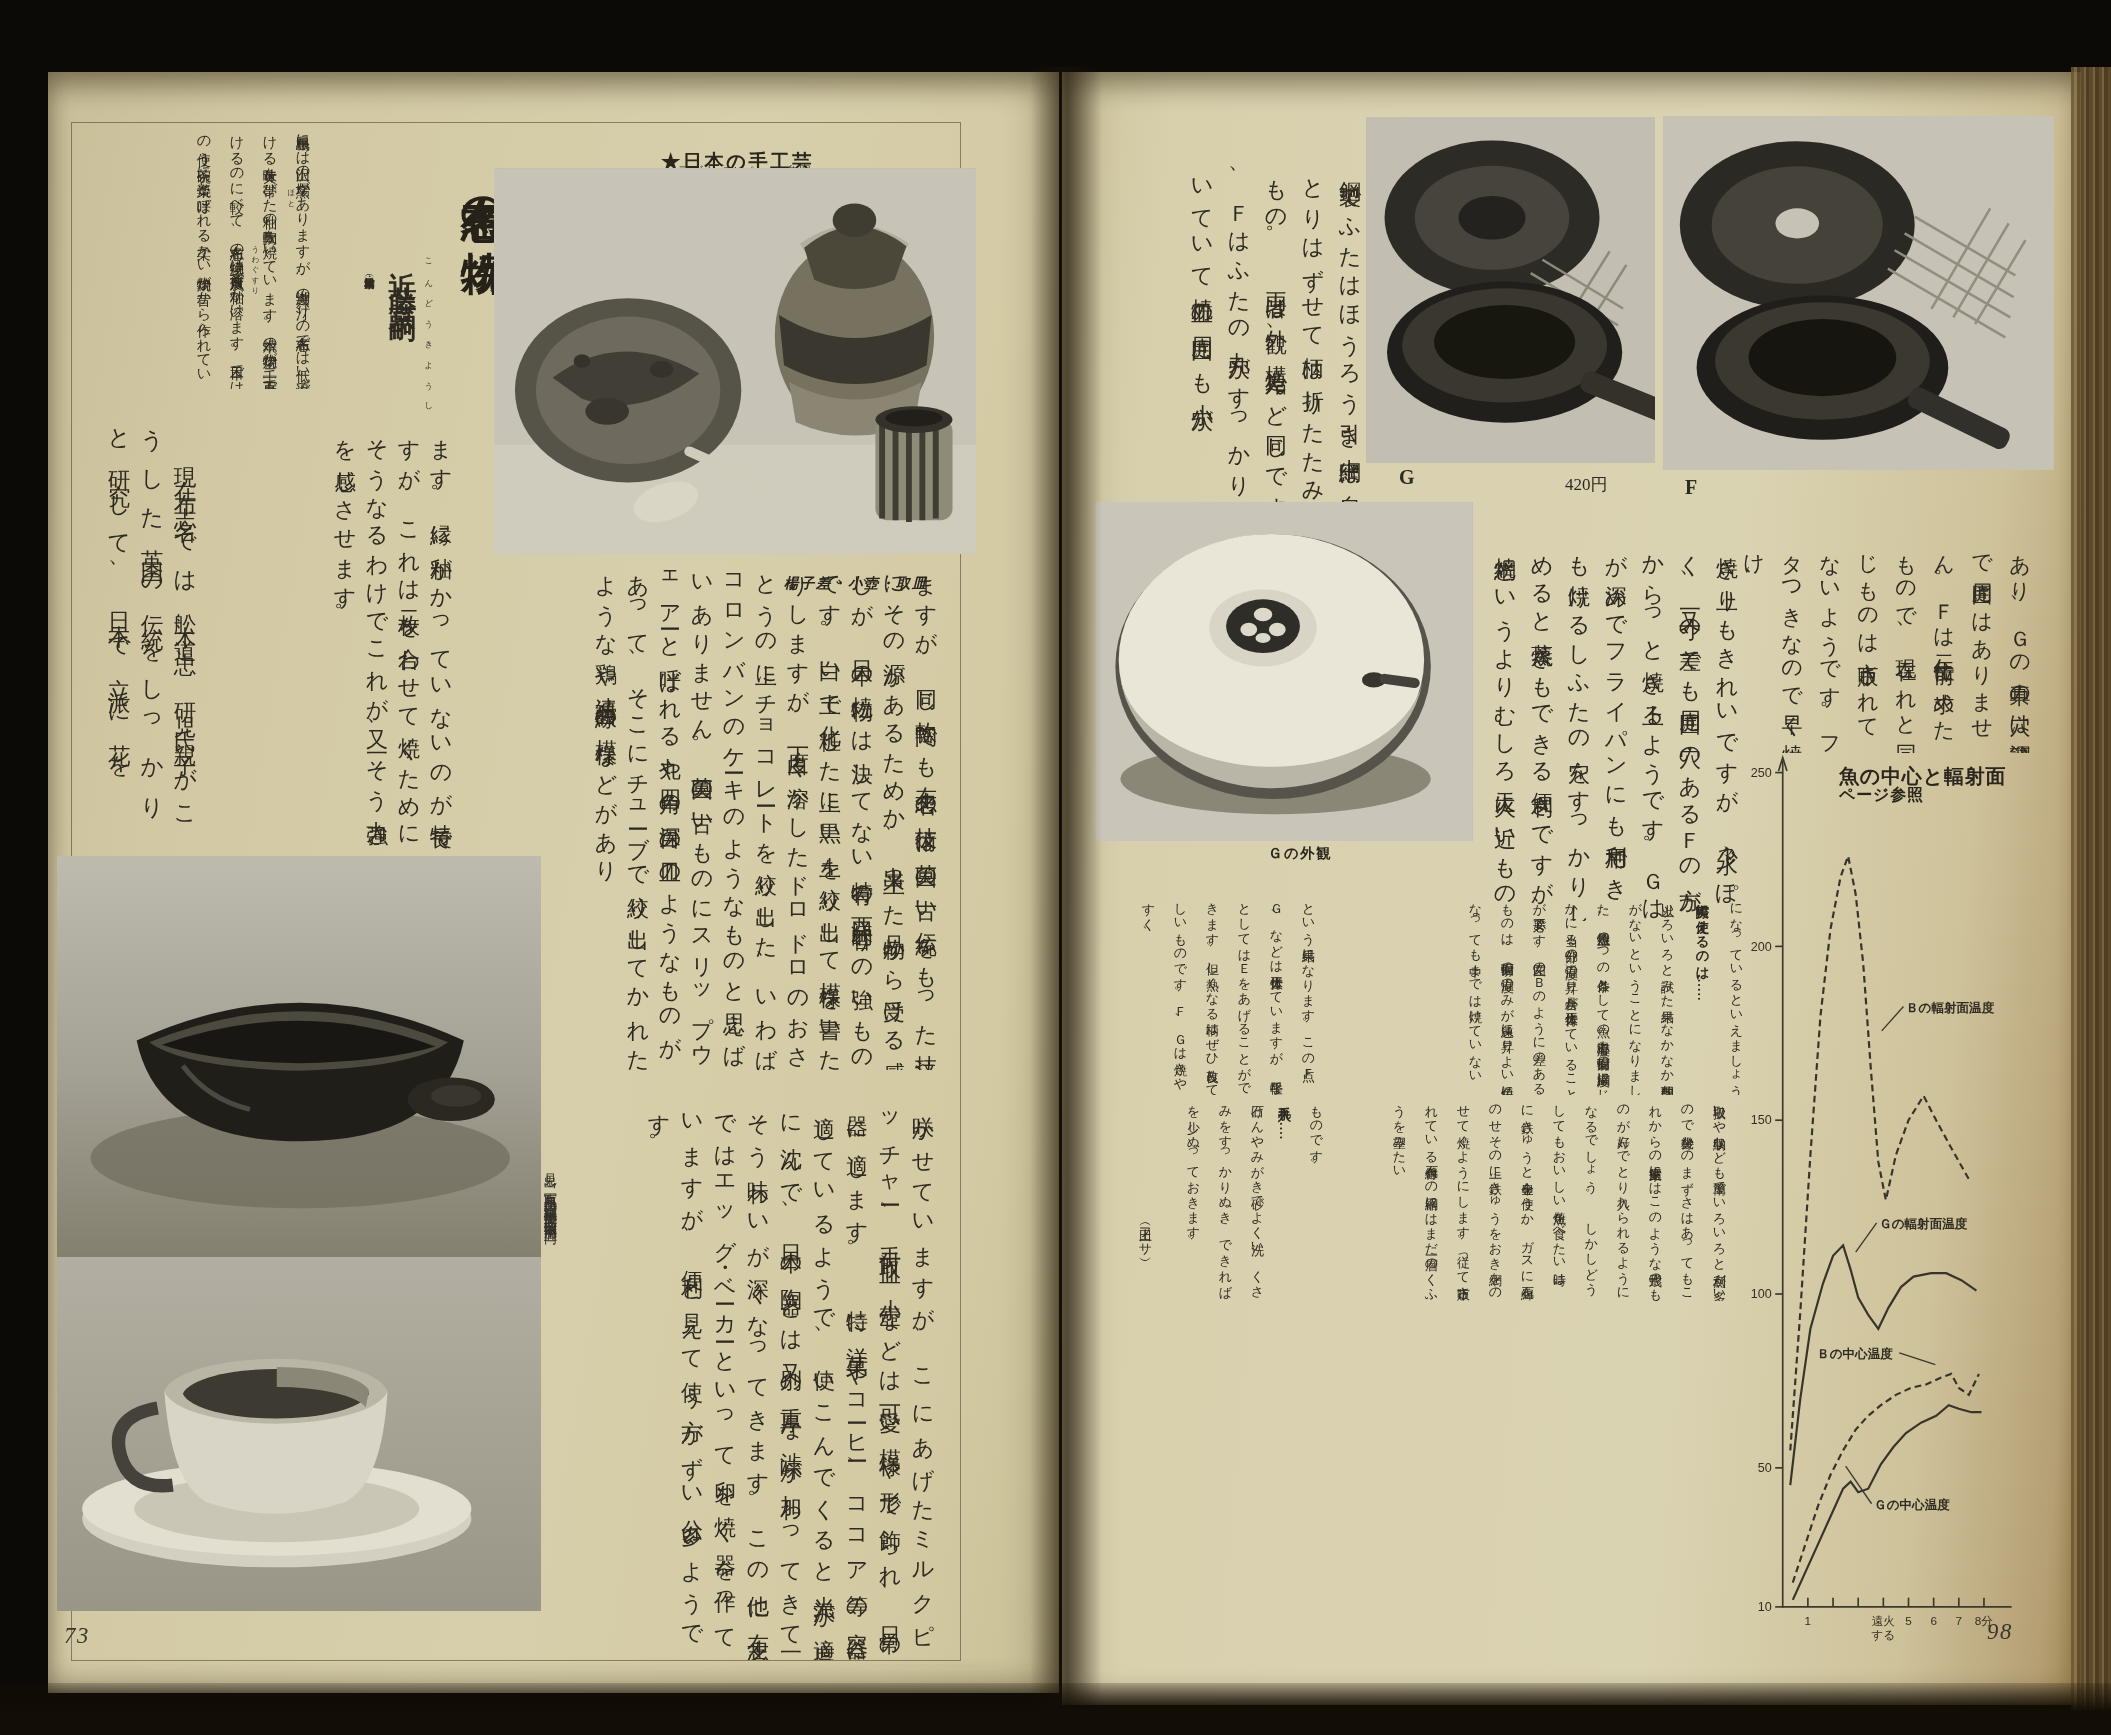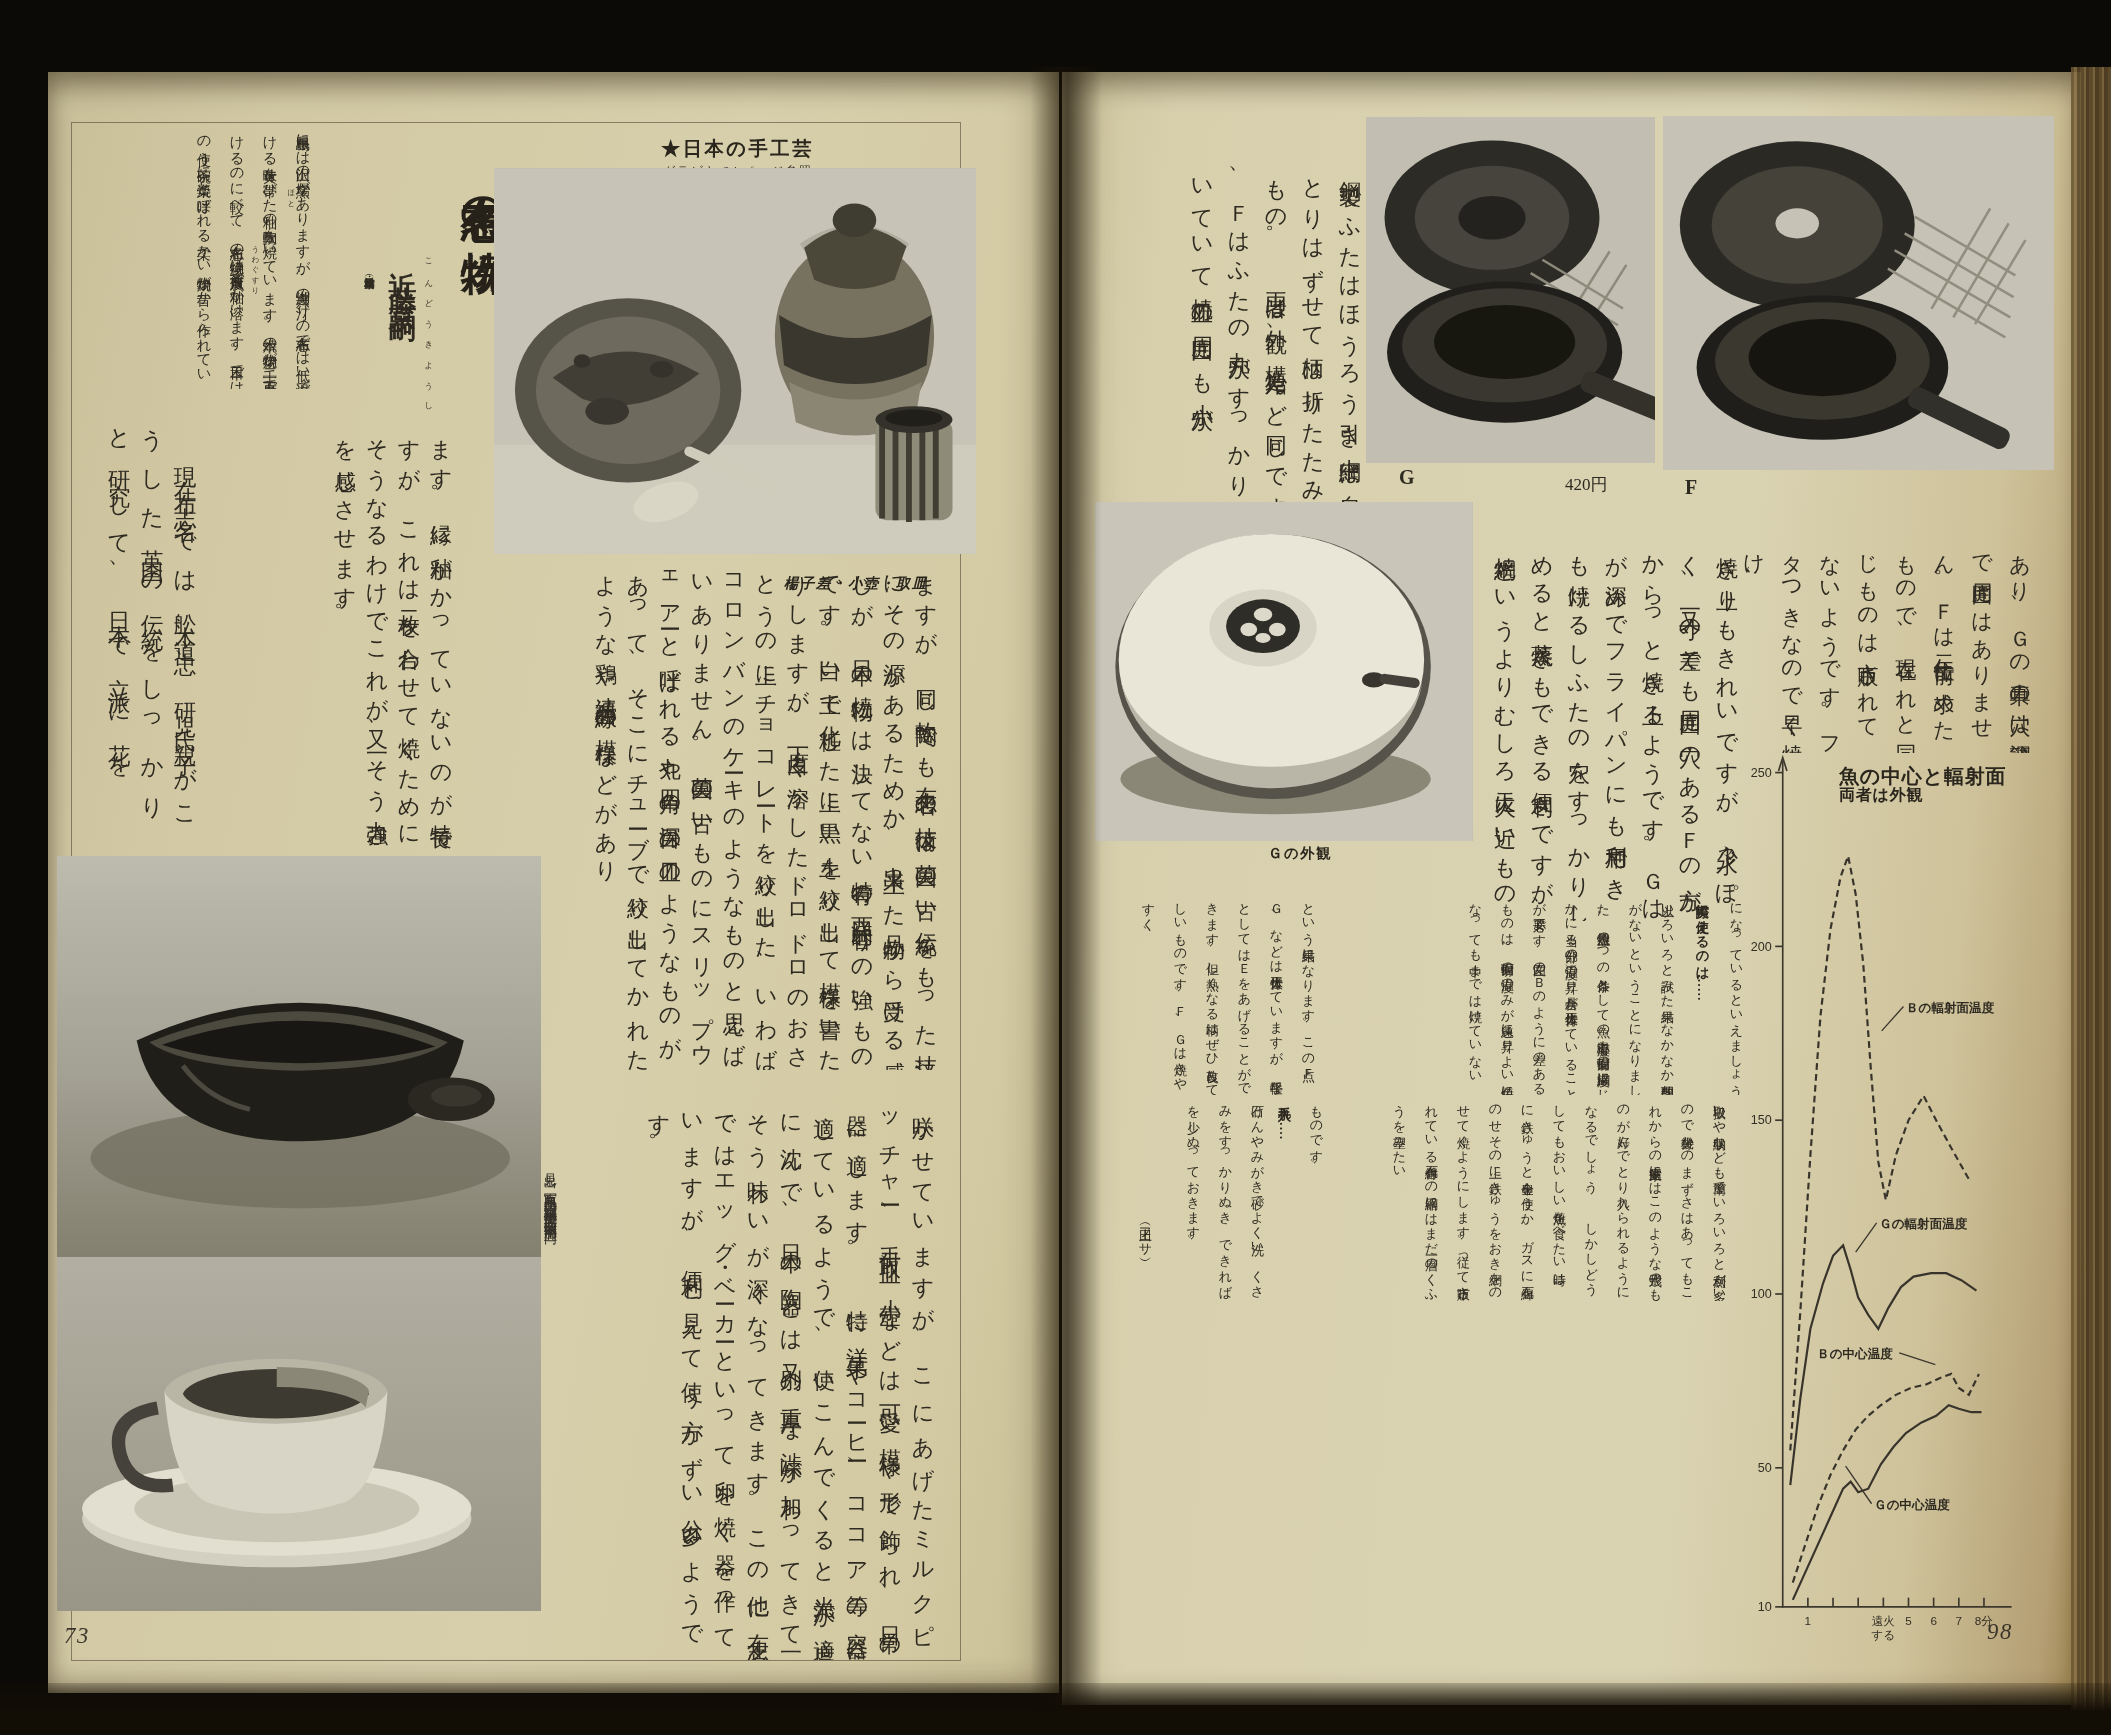--- a/index.html
+++ b/index.html
@@ -47,21 +47,21 @@
   .alab{font-size:15px;font-weight:600;fill:#2f2b22;}
 </style>
 </head>
 <body>
 
 <div id="stage">
 
   <div class="page" id="pageL">
     <div class="frame"></div>
 
-    <div class="h caption" style="left:613px;top:63px;font-size:19.3px;letter-spacing:2.5px;">★日本の手工芸</div>
+    <div class="h caption" style="left:613px;top:76px;font-size:19.3px;letter-spacing:2.5px;">★日本の手工芸</div>
     <div class="h" style="left:615px;top:91px;font-size:12px;letter-spacing:1.7px;color:#35302a;">グラビヤ 24 ページ参照</div>
 
     <div class="v" style="left:378px;top:92px;width:84px;height:277px;font-size:42px;font-weight:700;letter-spacing:1.7px;color:#26221a;">布志名の焼物</div>
     <div class="v rubytxt" style="left:457px;top:102px;width:13.4px;height:143px;font-size:9.2px;letter-spacing:34px;">ふじな</div>
     <div class="v rubytxt" style="left:373px;top:180px;width:11.7px;height:176px;font-size:8.4px;letter-spacing:11px;">こんどうきようし</div>
     <div class="v" style="left:331px;top:178px;width:42px;height:176px;font-size:28px;font-weight:600;letter-spacing:14.3px;">近藤京嗣</div>
     <div class="v" style="left:313px;top:198px;width:15px;height:151px;font-size:10.5px;">（東京駒場・日本民芸館）</div>
 
     <div class="photo" style="left:446px;top:96px;width:482px;height:386px;">
       <svg width="482" height="386" viewBox="0 0 575 460">
@@ -220,21 +220,21 @@
     <div class="v sm" style="left:265px;top:822px;width:356px;height:201px;">以上いろいろと試みた結果、なかなか理想的な魚焼器がないということになりました。魚焼器の一つの条件として魚の中心温度と輻射面の温度（網にじかに当る部分の温度）の昇り具合が大体平行していることが必要です。左図のＢのように差のあるものは、輻射面の温度のみが急速に昇りよい焼色になっても中までは焼けていない</div>
     <div class="v sm" style="left:71px;top:822px;width:191px;height:201px;">という結果になります。この点Ｆ、Ｇ、などは大体平行していますが、手軽な家庭用焼網としてはＥをあげることができます。但し熱くなる柄はぜひ改良して欲しいものです。Ｆ、Ｇは焼きやすく、</div>
 
     <div class="v sm" style="left:284px;top:1024px;width:389px;height:205px;">取扱いや収納なども簡単でいろいろと利点が多いので幾分かのまずさはあってもこれからの家庭生活にはこのような形式のものが好んでとり入れられるようになるでしょう。　しかしどうしてもおいしい焼魚を食べたい時は、炭火に鉄きゅうと金串を使うか、ガスに石綿をのせその上に鉄きゅうをおき網をのせて焼くようにします。従って市販されている石綿付きの網器にはまだ一層のくふうを望みたい</div>
     <div class="v sm" style="left:248px;top:1024px;width:22px;height:77px;">ものです。</div>
     <div class="v smb" style="left:216px;top:1024px;width:22px;height:101px;">手入れ……</div>
     <div class="v sm" style="left:112px;top:1024px;width:99px;height:205px;">石けんやみがき砂でよく洗い、くさみをすっかりぬき、できれば油を少しぬっておきます。</div>
     <div class="v sm" style="left:77px;top:1146px;width:22px;height:84px;">（上田フサ）</div>
 
     <div class="h caption" style="left:777px;top:691px;font-size:20px;letter-spacing:0.8px;">魚の中心と輻射面</div>
-    <div class="h caption" style="left:777px;top:713px;font-size:16px;letter-spacing:0.8px;">両者は外観</div>
+    <div class="h caption" style="left:777px;top:713px;font-size:16px;letter-spacing:0.8px;">ページ参照</div>
     <svg id="chart-svg" class="abs" style="left:683px;top:675px;" width="327" height="940" viewBox="0 0 390 1120">
         <line x1="45" y1="16" x2="45" y2="1026" class="ax"></line>
         <path d="M 40 28 L 45 12 L 50 28" fill="none" class="ax"></path>
         <line x1="45" y1="1025" x2="318" y2="1025" class="ax"></line>
         <line x1="36" y1="29.960000000000036" x2="45" y2="29.960000000000036" class="ax"></line>
         <text x="32" y="34.960000000000036" class="ylab">250</text>
         <line x1="36" y1="237.26" x2="45" y2="237.26" class="ax"></line>
         <text x="32" y="242.26" class="ylab">200</text>
         <line x1="36" y1="444.56000000000006" x2="45" y2="444.56000000000006" class="ax"></line>
         <text x="32" y="449.56000000000006" class="ylab">150</text>

